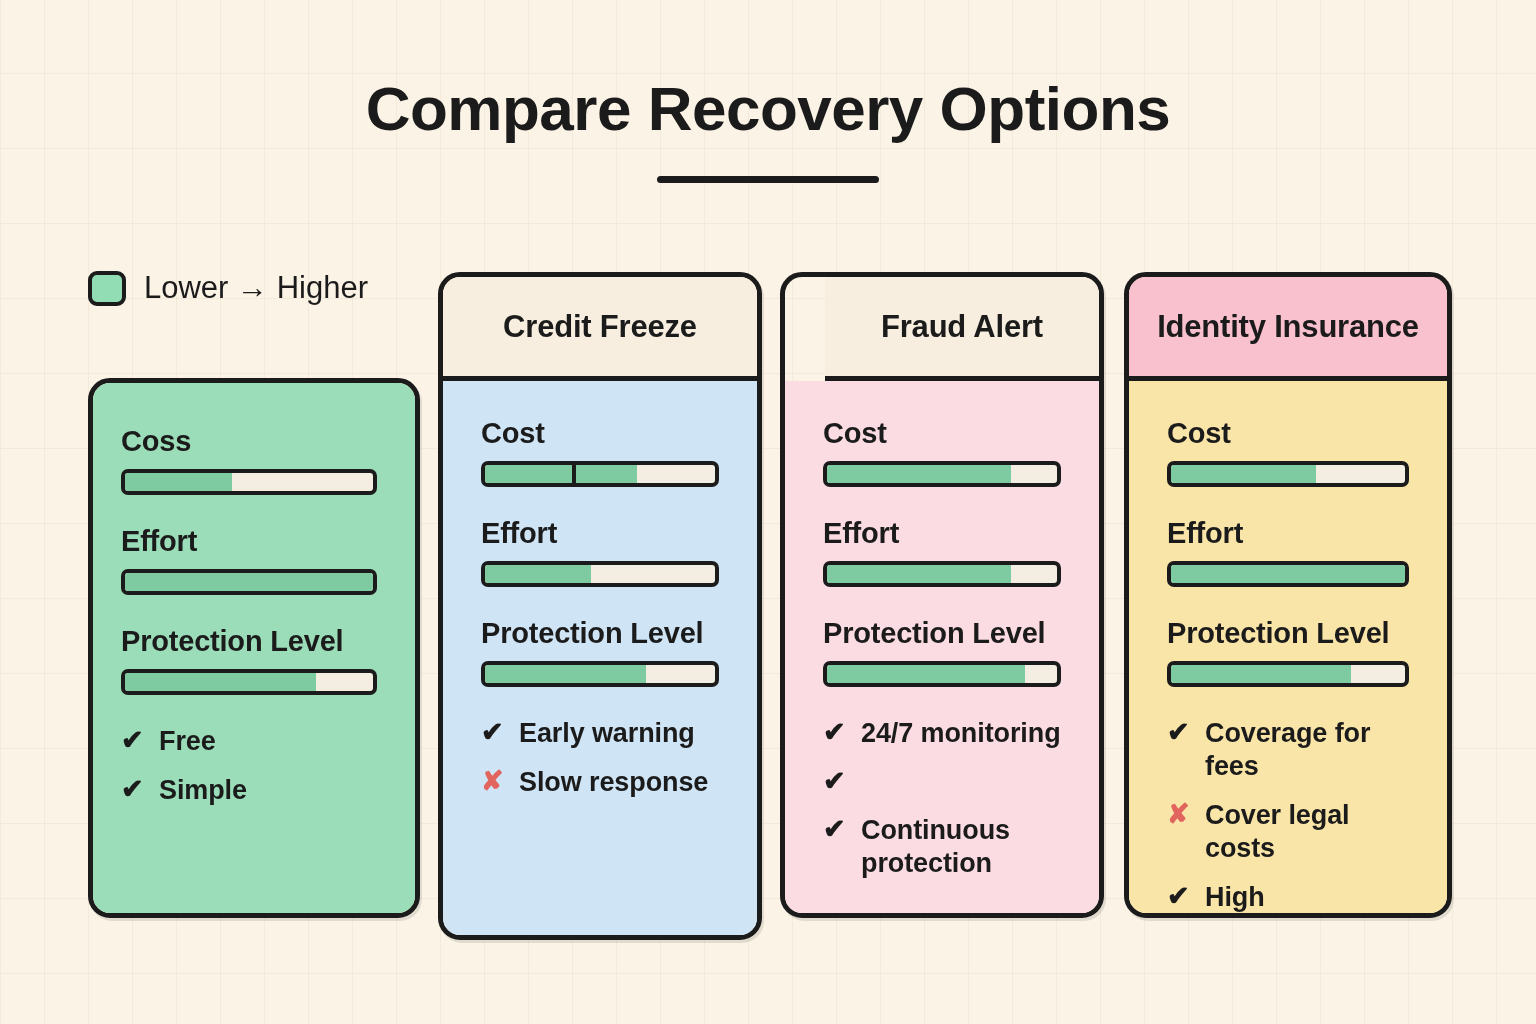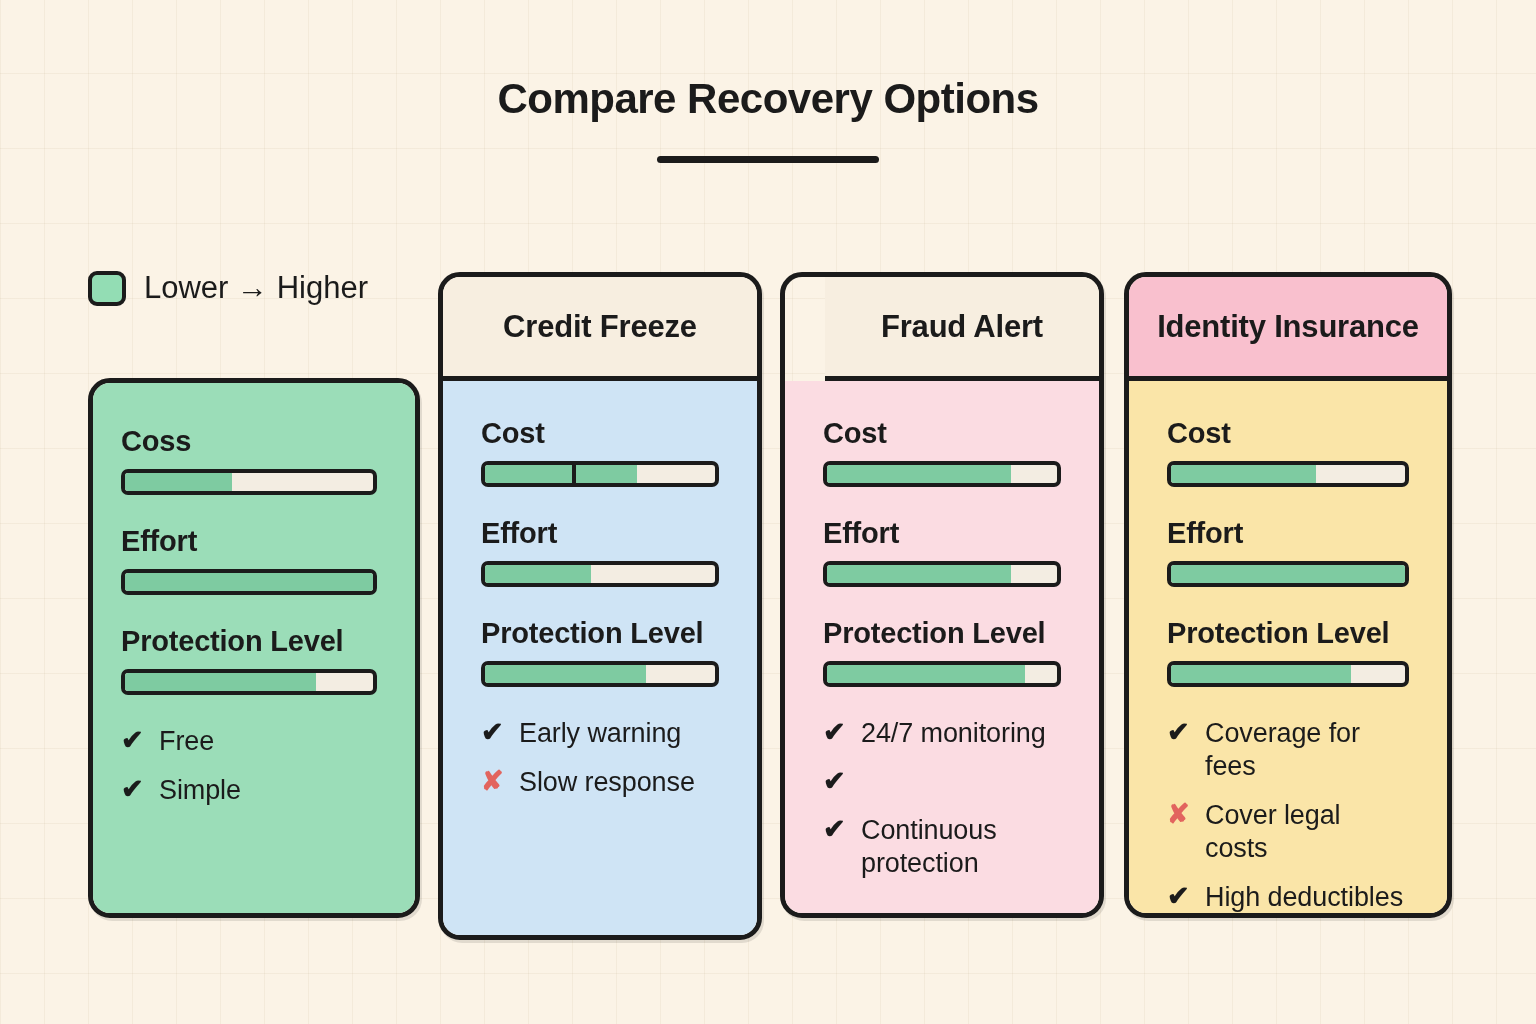--- a/index.html
+++ b/index.html
@@ -29,21 +29,21 @@
 
   
   #title-block {
     position: absolute;
     top: 78px;
     left: 0;
     width: 1536px;
     text-align: center;
   }
   #page-title {
-    font-size: 42px;
+    font-size: 62px;
     font-weight: 700;
     color: #1B1B1B;
     letter-spacing: -0.5px;
     line-height: 1;
     margin: 0;
   }
   #title-rule {
     width: 222px;
     height: 7px;
     background: #1B1B1B;
@@ -148,21 +148,21 @@
     flex: 0 0 auto;
     width: 24px;
     font-size: 27px;
     font-weight: 700;
     line-height: 1.18;
   }
   .bullet-icon.check { color: #1B1B1B; }
   .bullet-icon.cross { color: #E2645E; }
   .bullet-text {
     font-size: 27px;
-    font-weight: 400;
+    font-weight: 700;
     color: #1B1B1B;
     line-height: 1.22;
     letter-spacing: -0.1px;
   }
 
   
   #card-legend   { left: 88px;   top: 378px; width: 332px; height: 540px; }
   #card-freeze   { left: 438px;  top: 272px; width: 324px; height: 668px; }
   #card-alert    { left: 780px;  top: 272px; width: 324px; height: 646px; }
   #card-insurance{ left: 1124px; top: 272px; width: 328px; height: 646px; }

